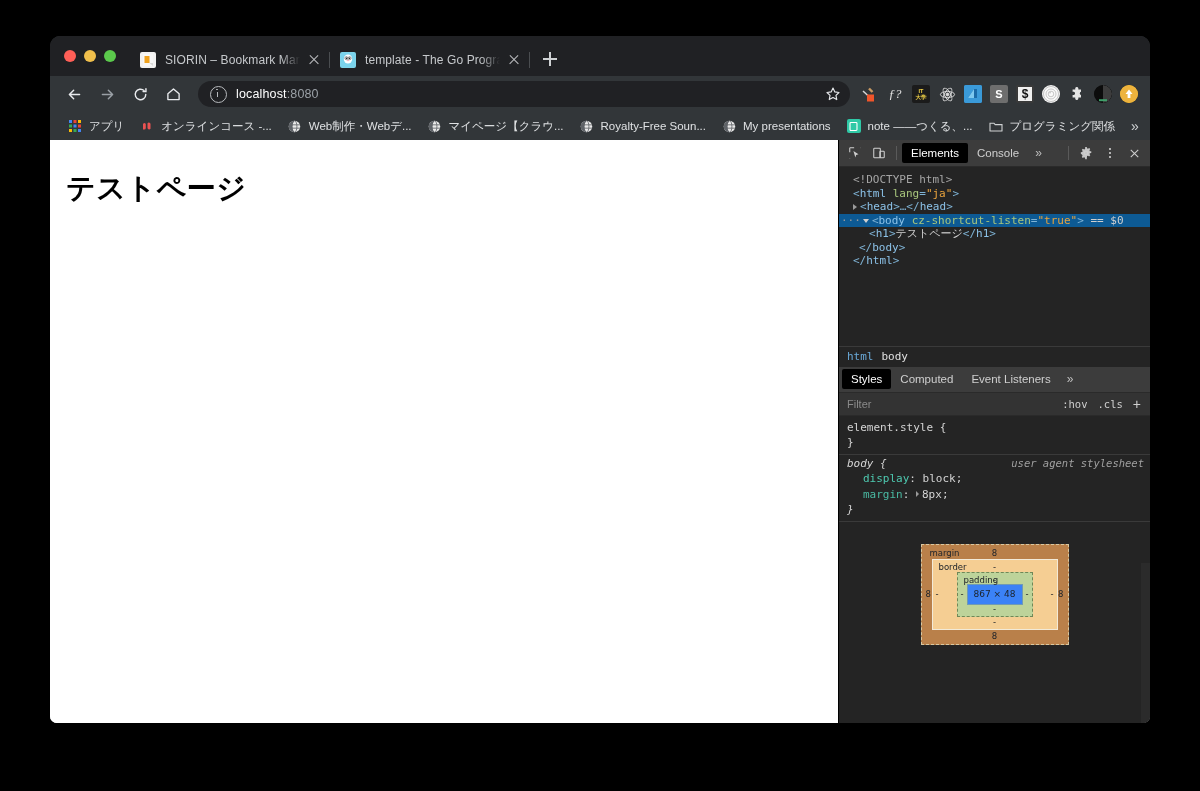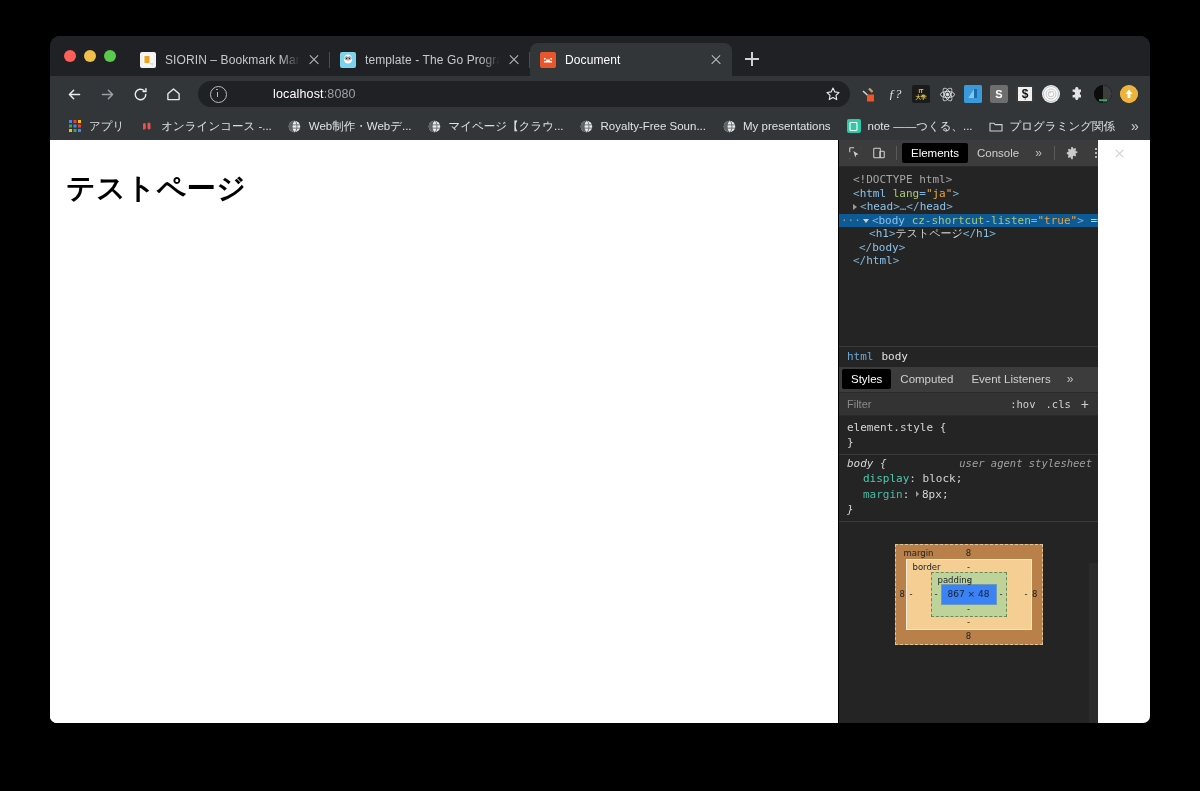--- a/index.html
+++ b/index.html
@@ -161,21 +161,20 @@
   #omnibox {
     flex: 1 1 auto;
     height: 26px;
     background: #202124;
     border-radius: 13px;
     display: flex;
     align-items: center;
     padding: 0 12px;
     margin: 0 6px 0 6px;
     min-width: 0;
-    gap: 37px;
   }
   #omni-info-icon {
     width: 15px; height: 15px;
     flex: 0 0 15px;
     margin-right: 9px;
     border: 1.3px solid #b8bbbe;
     border-radius: 50%;
     position: relative;
   }
   #omni-info-icon::before {
@@ -285,21 +284,21 @@
     margin: 21px 0 0 8px;
     font-size: 29px;
     font-weight: bold;
     color: #000000;
     font-family: "DejaVu Sans", "Liberation Sans", sans-serif;
     letter-spacing: 0.5px;
   }
 
   
   #devtools {
-    width: 260px;
+    width: 312px;
     background: #242424;
     display: flex;
     flex-direction: column;
     border-left: 1px solid #000;
     box-sizing: border-box;
     position: relative;
   }
   #dt-toolbar {
     height: 26px;
     background: #3c3c3c;
@@ -599,30 +598,20 @@
               <circle cx="8.6" cy="5.2" r="1.5" fill="#ffffff" stroke="#222" stroke-width="0.5"></circle>
               <circle cx="5.5" cy="5.3" r="0.7" fill="#111"></circle>
               <circle cx="8.5" cy="5.3" r="0.7" fill="#111"></circle>
               <ellipse cx="7" cy="7.6" rx="1.1" ry="0.7" fill="#f7a8b8"></ellipse>
             </svg>
         </span>
         <span class="tab-title">template - The Go Programming</span>
         <span class="tab-close"></span>
       </div>
 
-      <div class="tab active">
-        <span class="tab-favicon fav-doc">
-          <svg width="14" height="14" viewBox="0 0 14 14">
-              <rect width="14" height="14" rx="2" fill="#e8562c"></rect>
-              <path d="M3 5 h1.6 v1.6 h-1.6 z M9.4 5 h1.6 v1.6 h-1.6 z M3 8 h8 v1.6 h-8 z M5.2 6.6 h3.6 v1.4 h-3.6 z" fill="#ffffff"></path>
-            </svg>
-        </span>
-        <span class="tab-title">Document</span>
-        <span class="tab-close"></span>
-      </div>
 
       <div id="new-tab-btn"></div>
     </div>
 
     <div id="nav-bar">
 
       <div class="nav-btn">
         <svg width="17" height="17" viewBox="0 0 20 20" fill="none" stroke="#e8eaed" stroke-width="1.7" stroke-linecap="round" stroke-linejoin="round">
             <path d="M16 10 H4 M9 5 L4 10 L9 15"></path>
           </svg>

